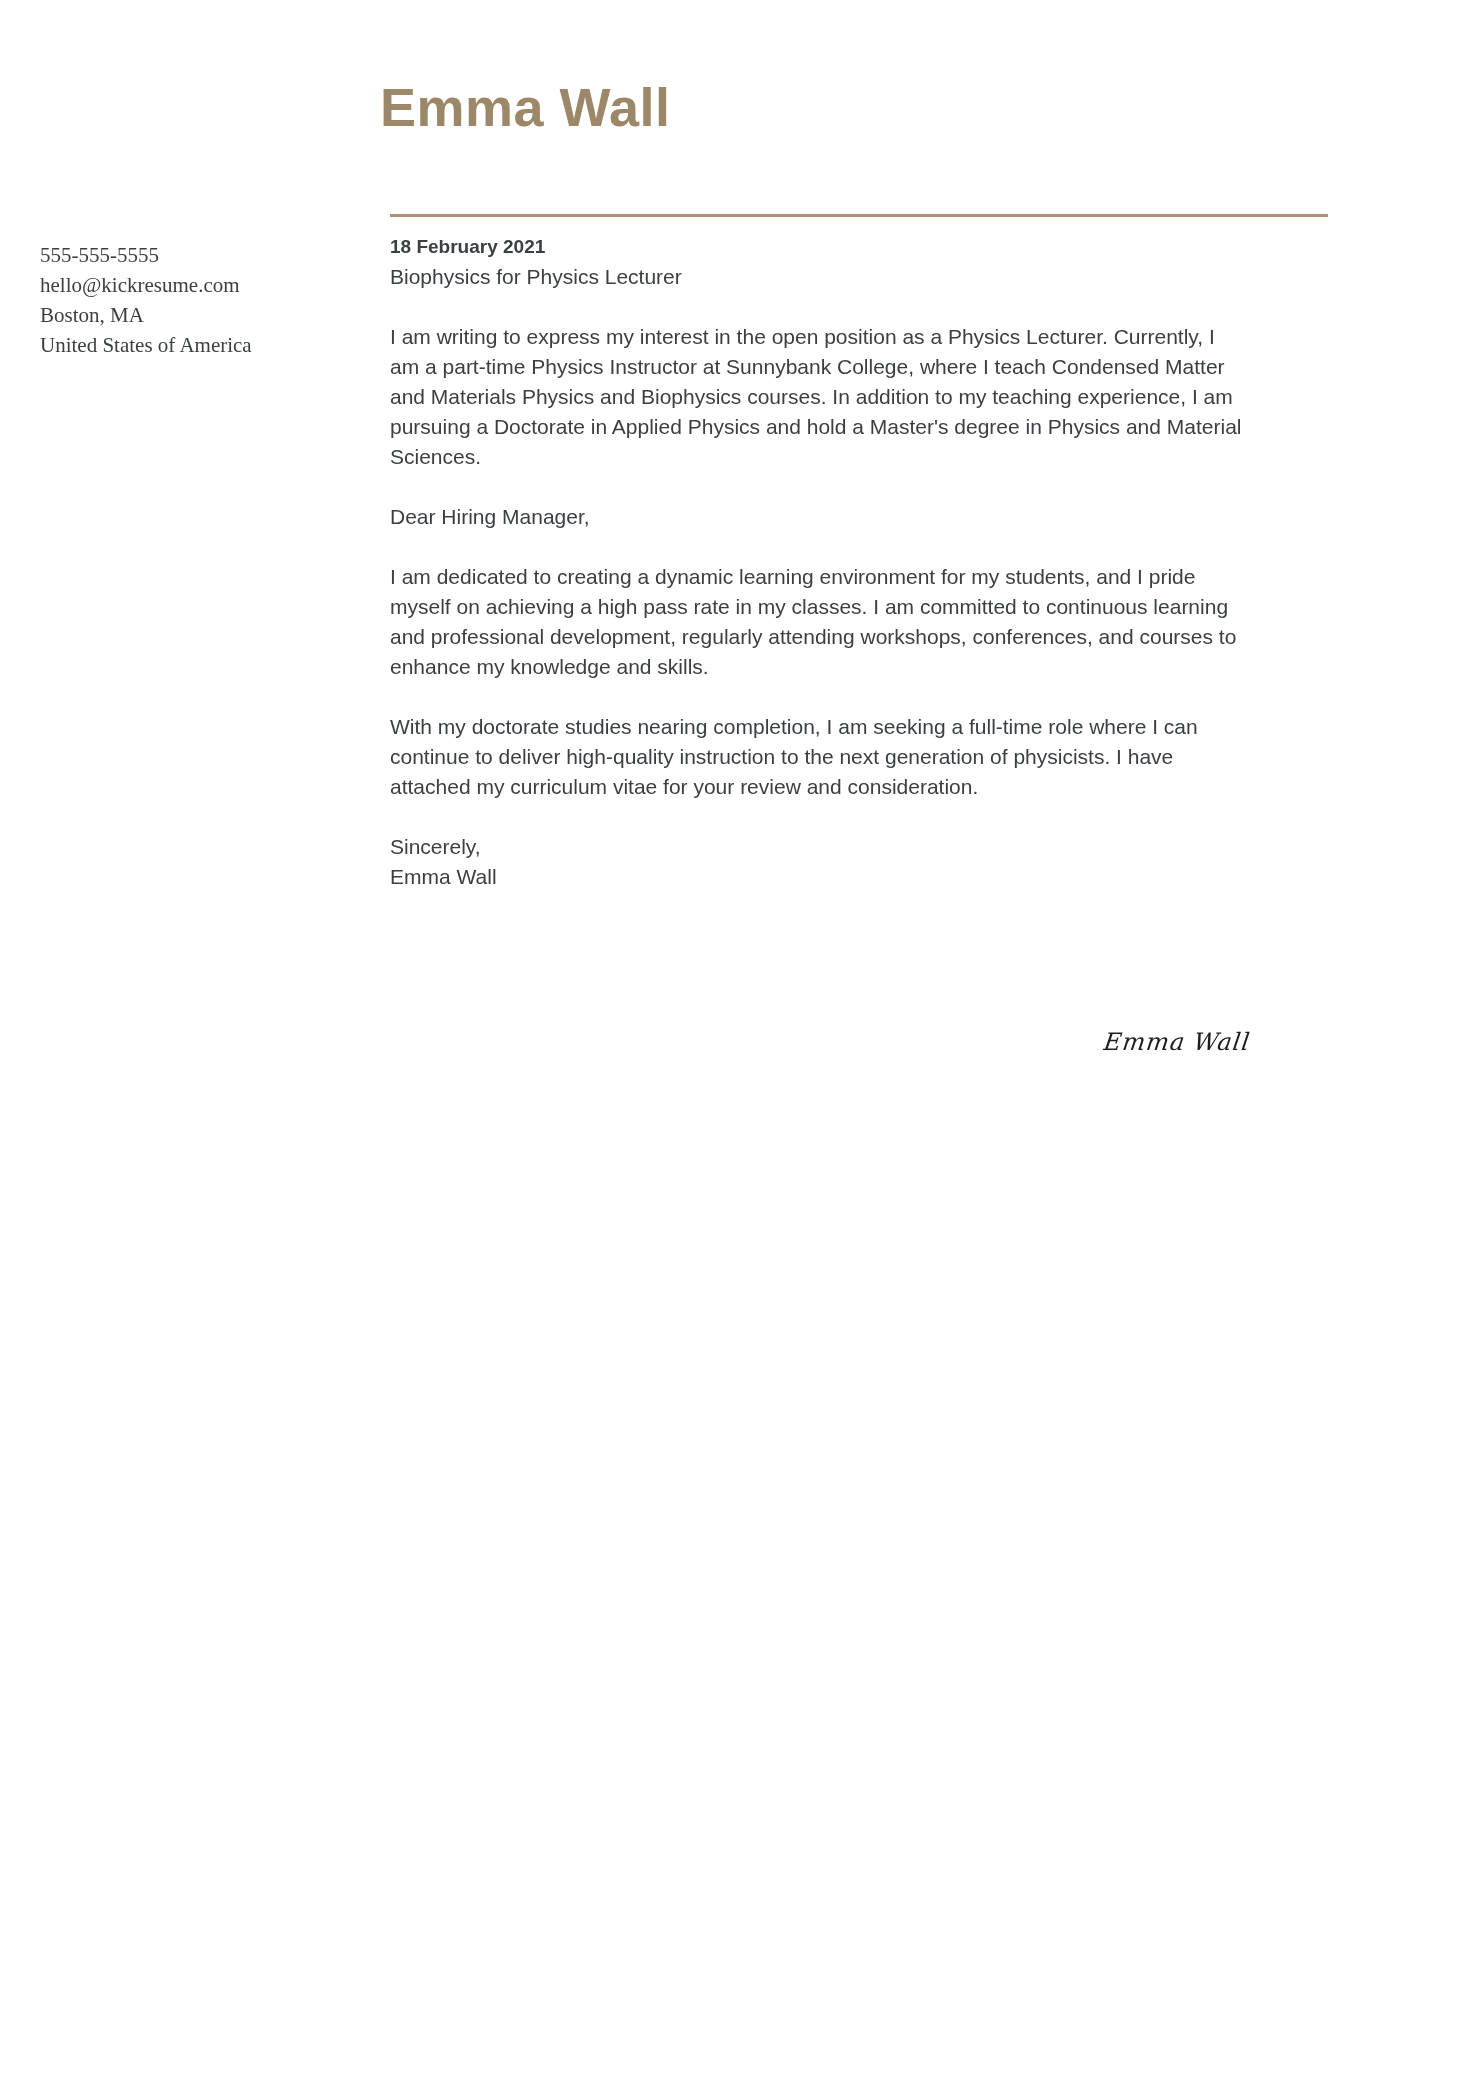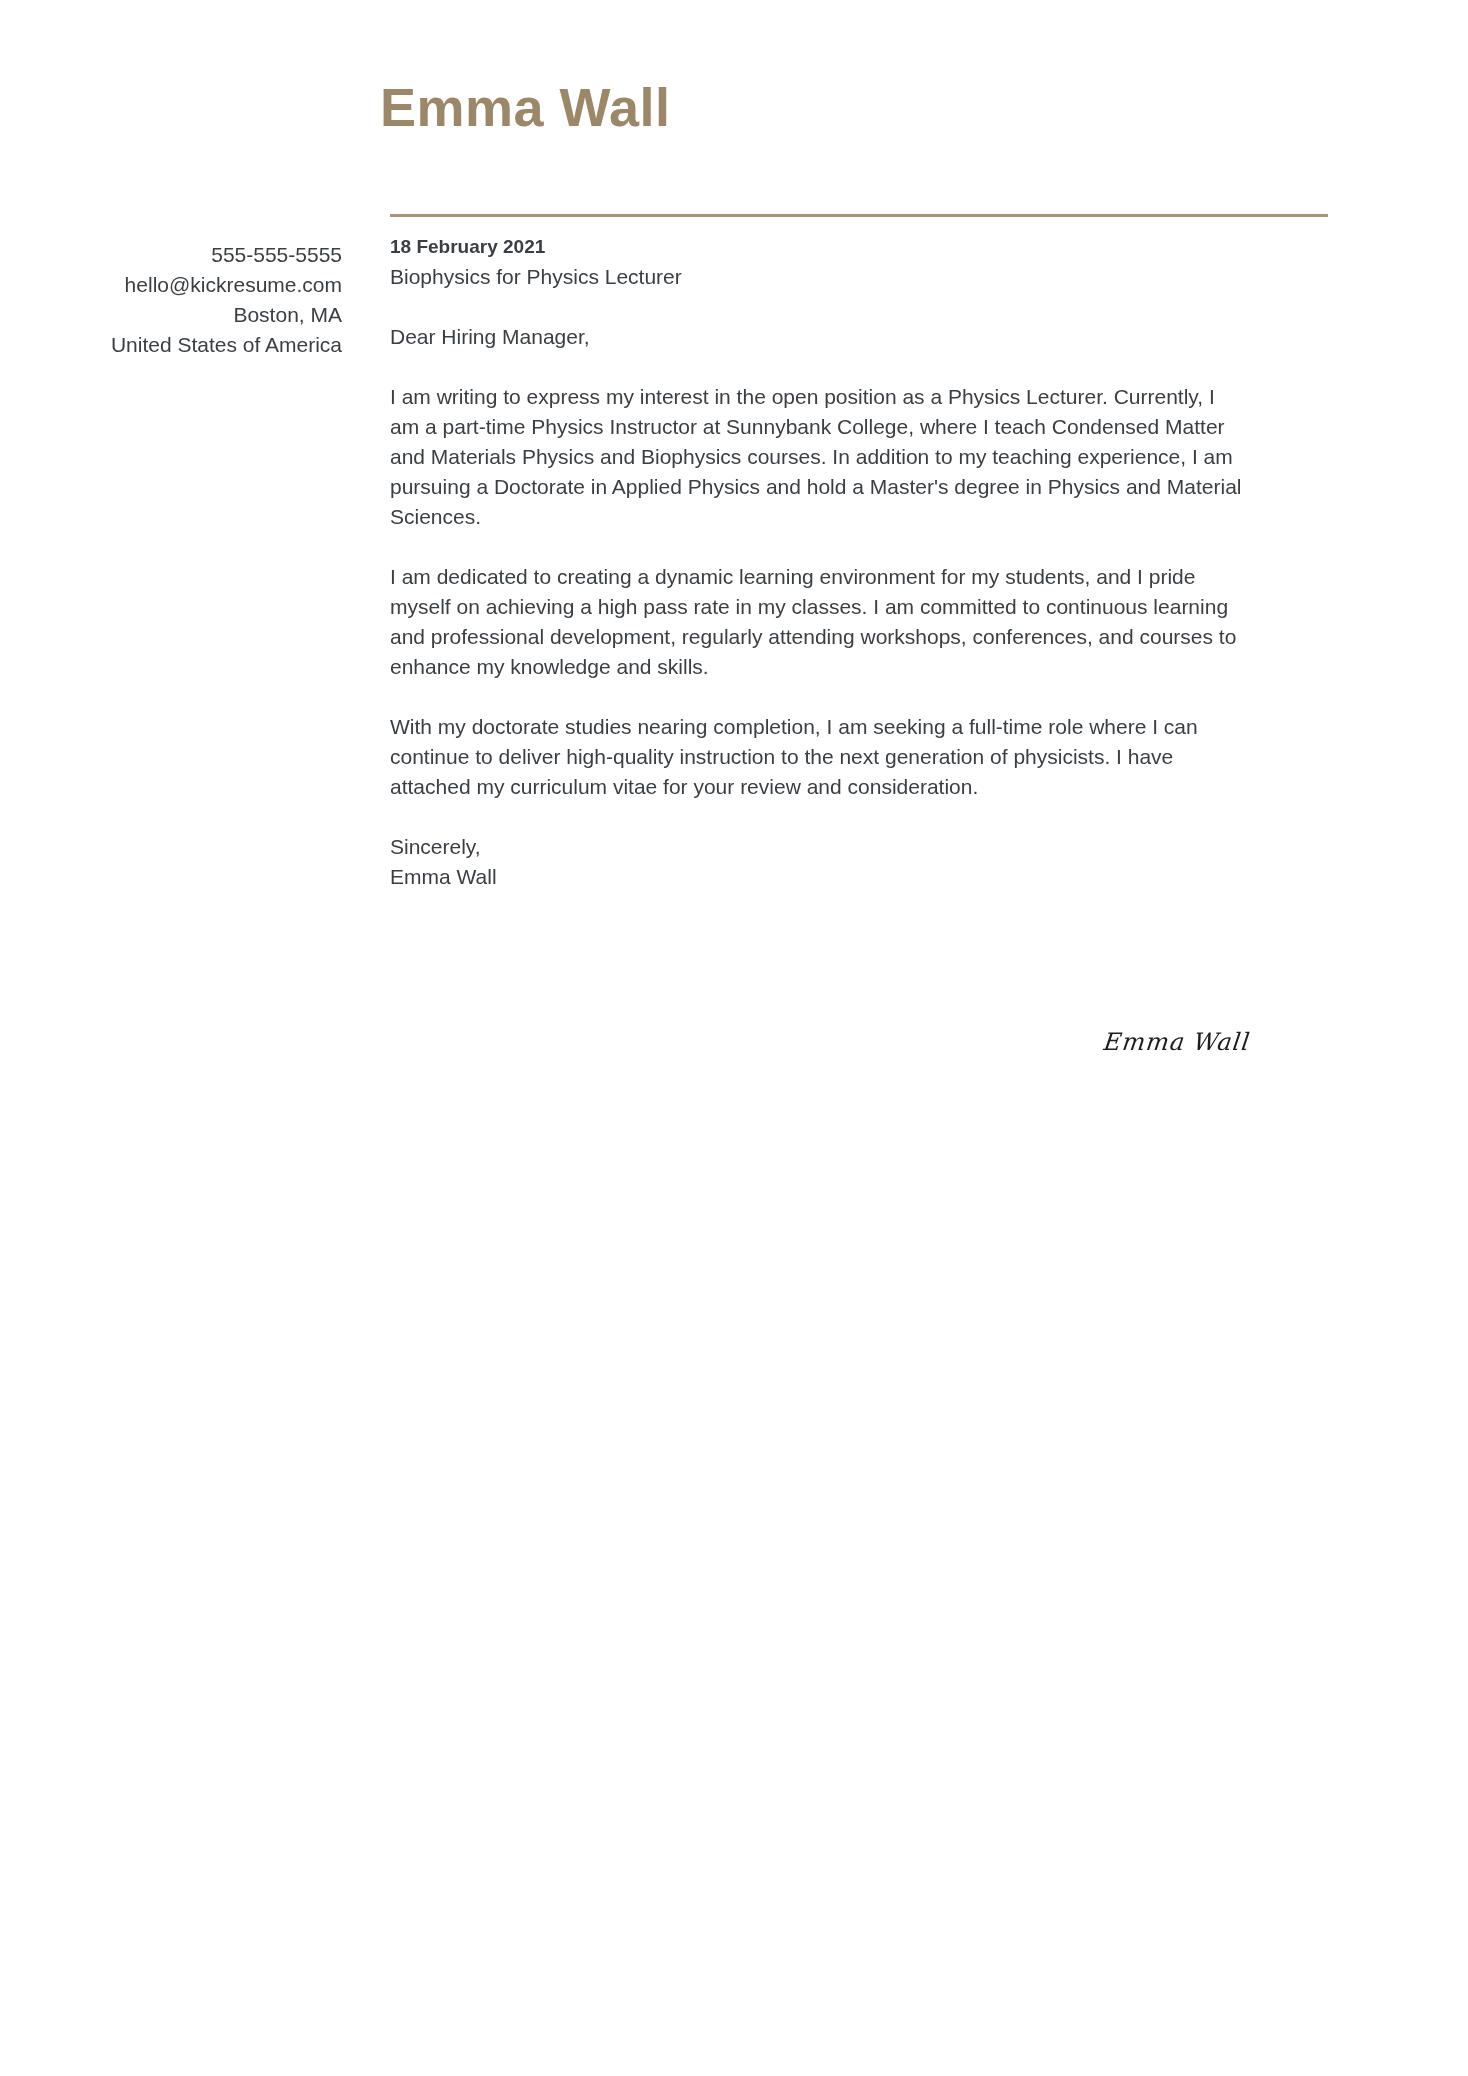--- a/index.html
+++ b/index.html
@@ -33,23 +33,24 @@
     top: 214px;
     width: 953px;
     height: 3px;
     background: #ac9277;
   }
   .contact {
     position: absolute;
     left: 40px;
     top: 240px;
     width: 302px;
-    text-align: right;
+    text-align: left;
     font-size: 21px;
     line-height: 30px;
+    font-family: Liberation Serif, serif;
   }
   .contact-group.group2 {
   }
   .body-col {
     position: absolute;
     left: 390px;
     top: 232px;
     width: 960px;
     font-size: 21px;
     line-height: 30px;
@@ -94,26 +95,26 @@
     </div>
     <div class="contact-group group2">
       <div>Boston, MA</div>
       <div>United States of America</div>
     </div>
   </aside>
 
   <main class="body-col">
     <div class="dateline">18 February 2021</div>
     <div class="subject">Biophysics for Physics Lecturer</div>
-    <p>Dear Hiring Manager,</p>
     <p>I am writing to express my interest in the open position as a Physics Lecturer. Currently, I
 am a part-time Physics Instructor at Sunnybank College, where I teach Condensed Matter
 and Materials Physics and Biophysics courses. In addition to my teaching experience, I am
 pursuing a Doctorate in Applied Physics and hold a Master's degree in Physics and Material
 Sciences.</p>
+    <p>Dear Hiring Manager,</p>
     <p>I am dedicated to creating a dynamic learning environment for my students, and I pride
 myself on achieving a high pass rate in my classes. I am committed to continuous learning
 and professional development, regularly attending workshops, conferences, and courses to
 enhance my knowledge and skills.</p>
     <p>With my doctorate studies nearing completion, I am seeking a full-time role where I can
 continue to deliver high-quality instruction to the next generation of physicists. I have
 attached my curriculum vitae for your review and consideration.</p>
     <p class="closing">Sincerely,
 Emma Wall</p>
   </main>

